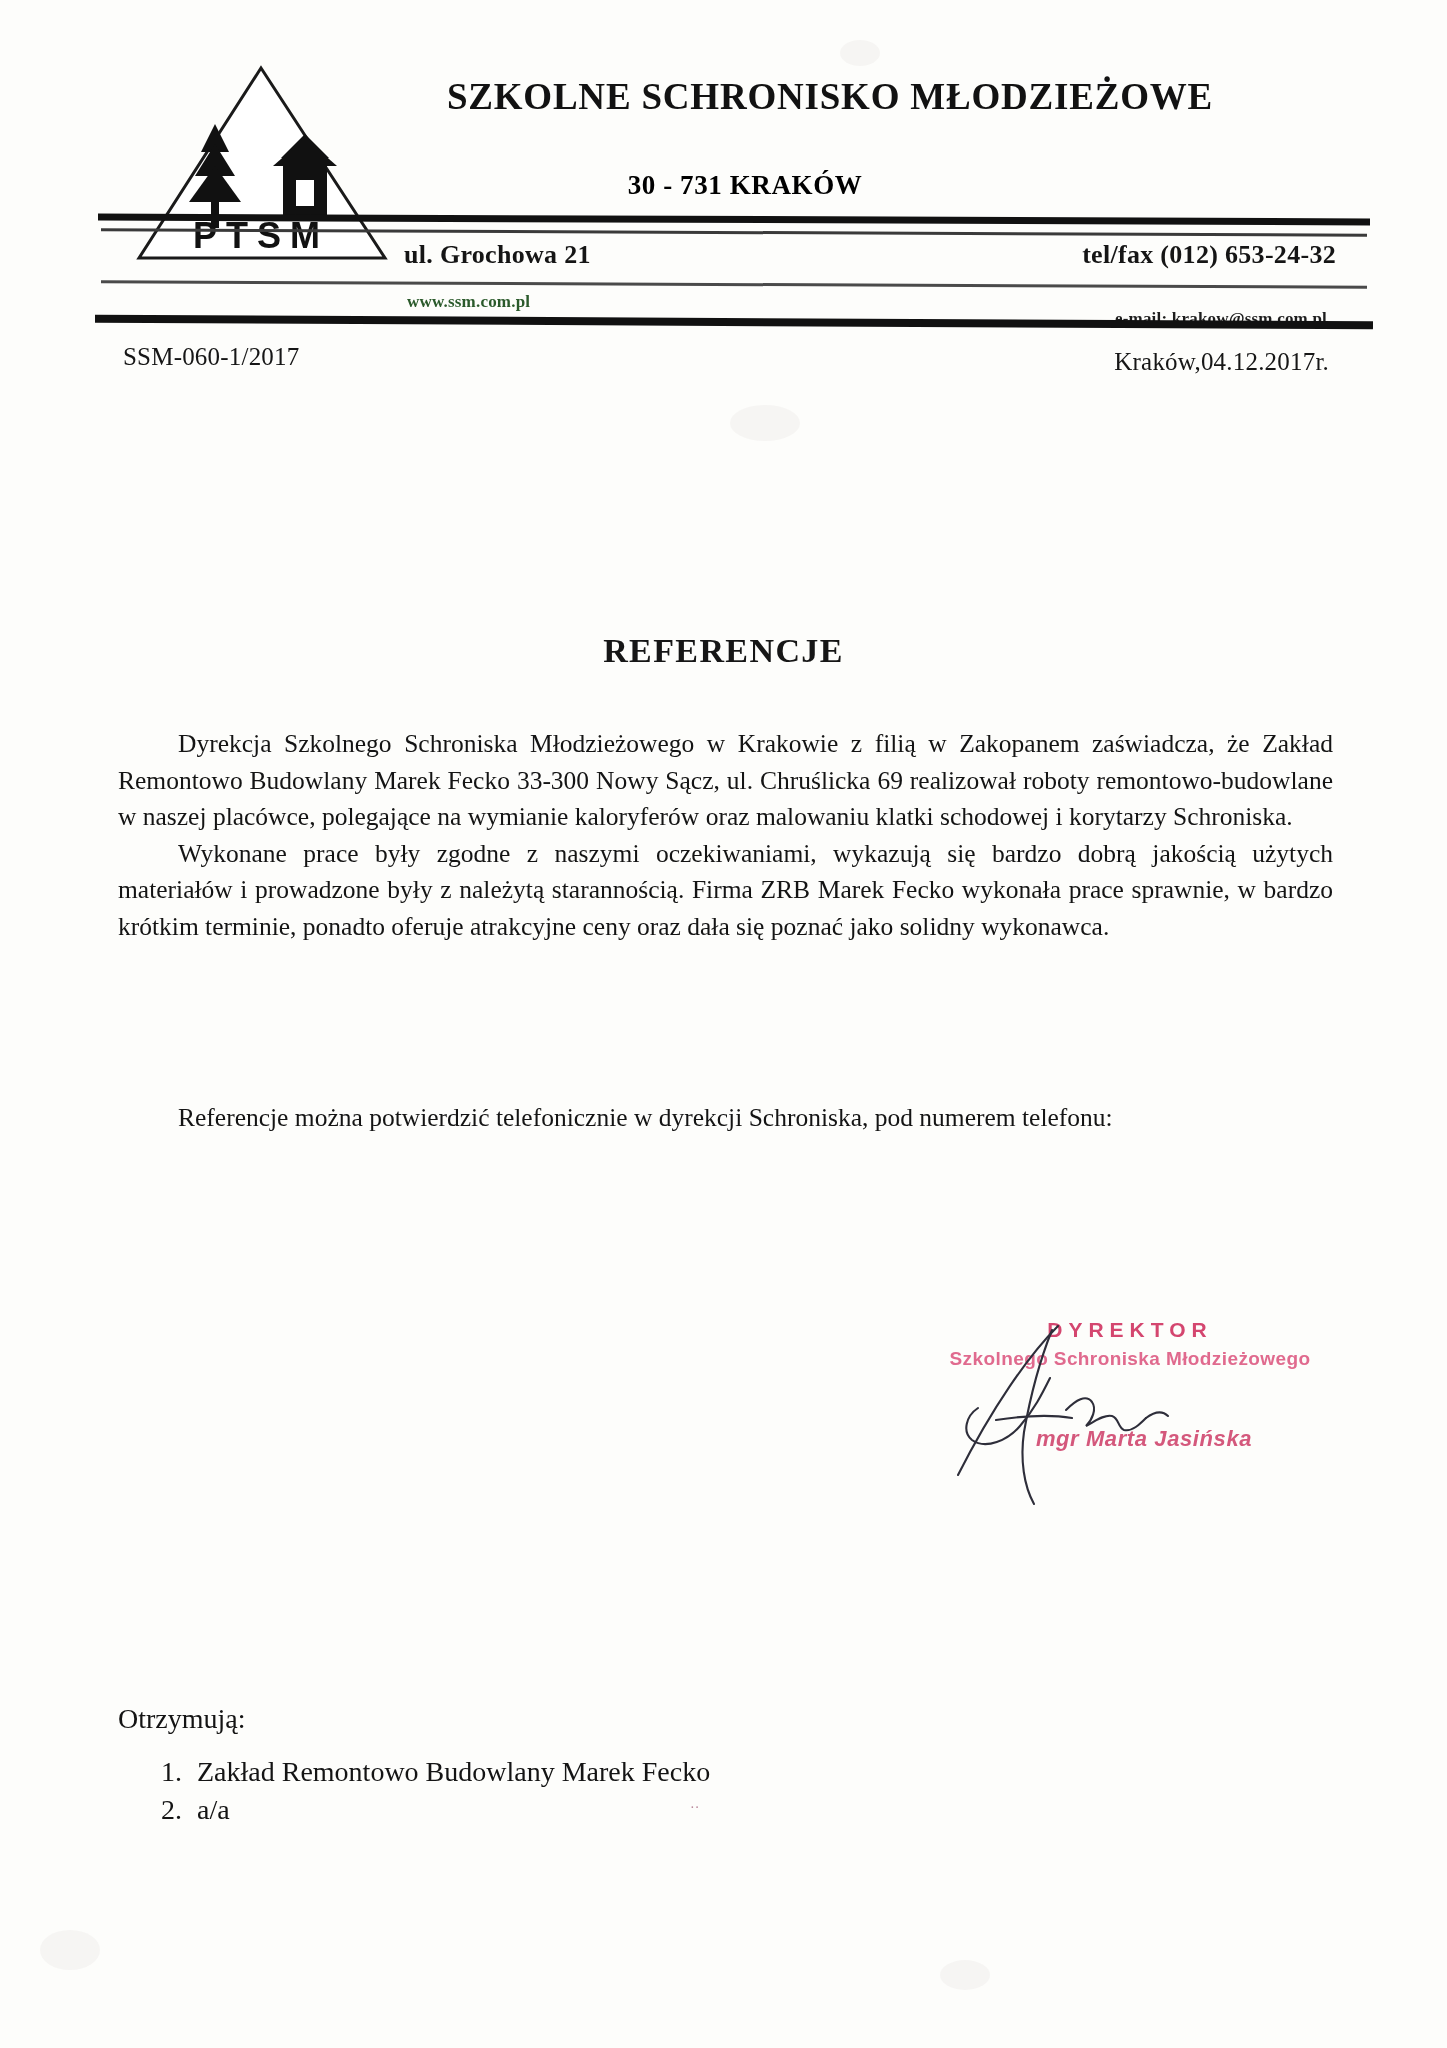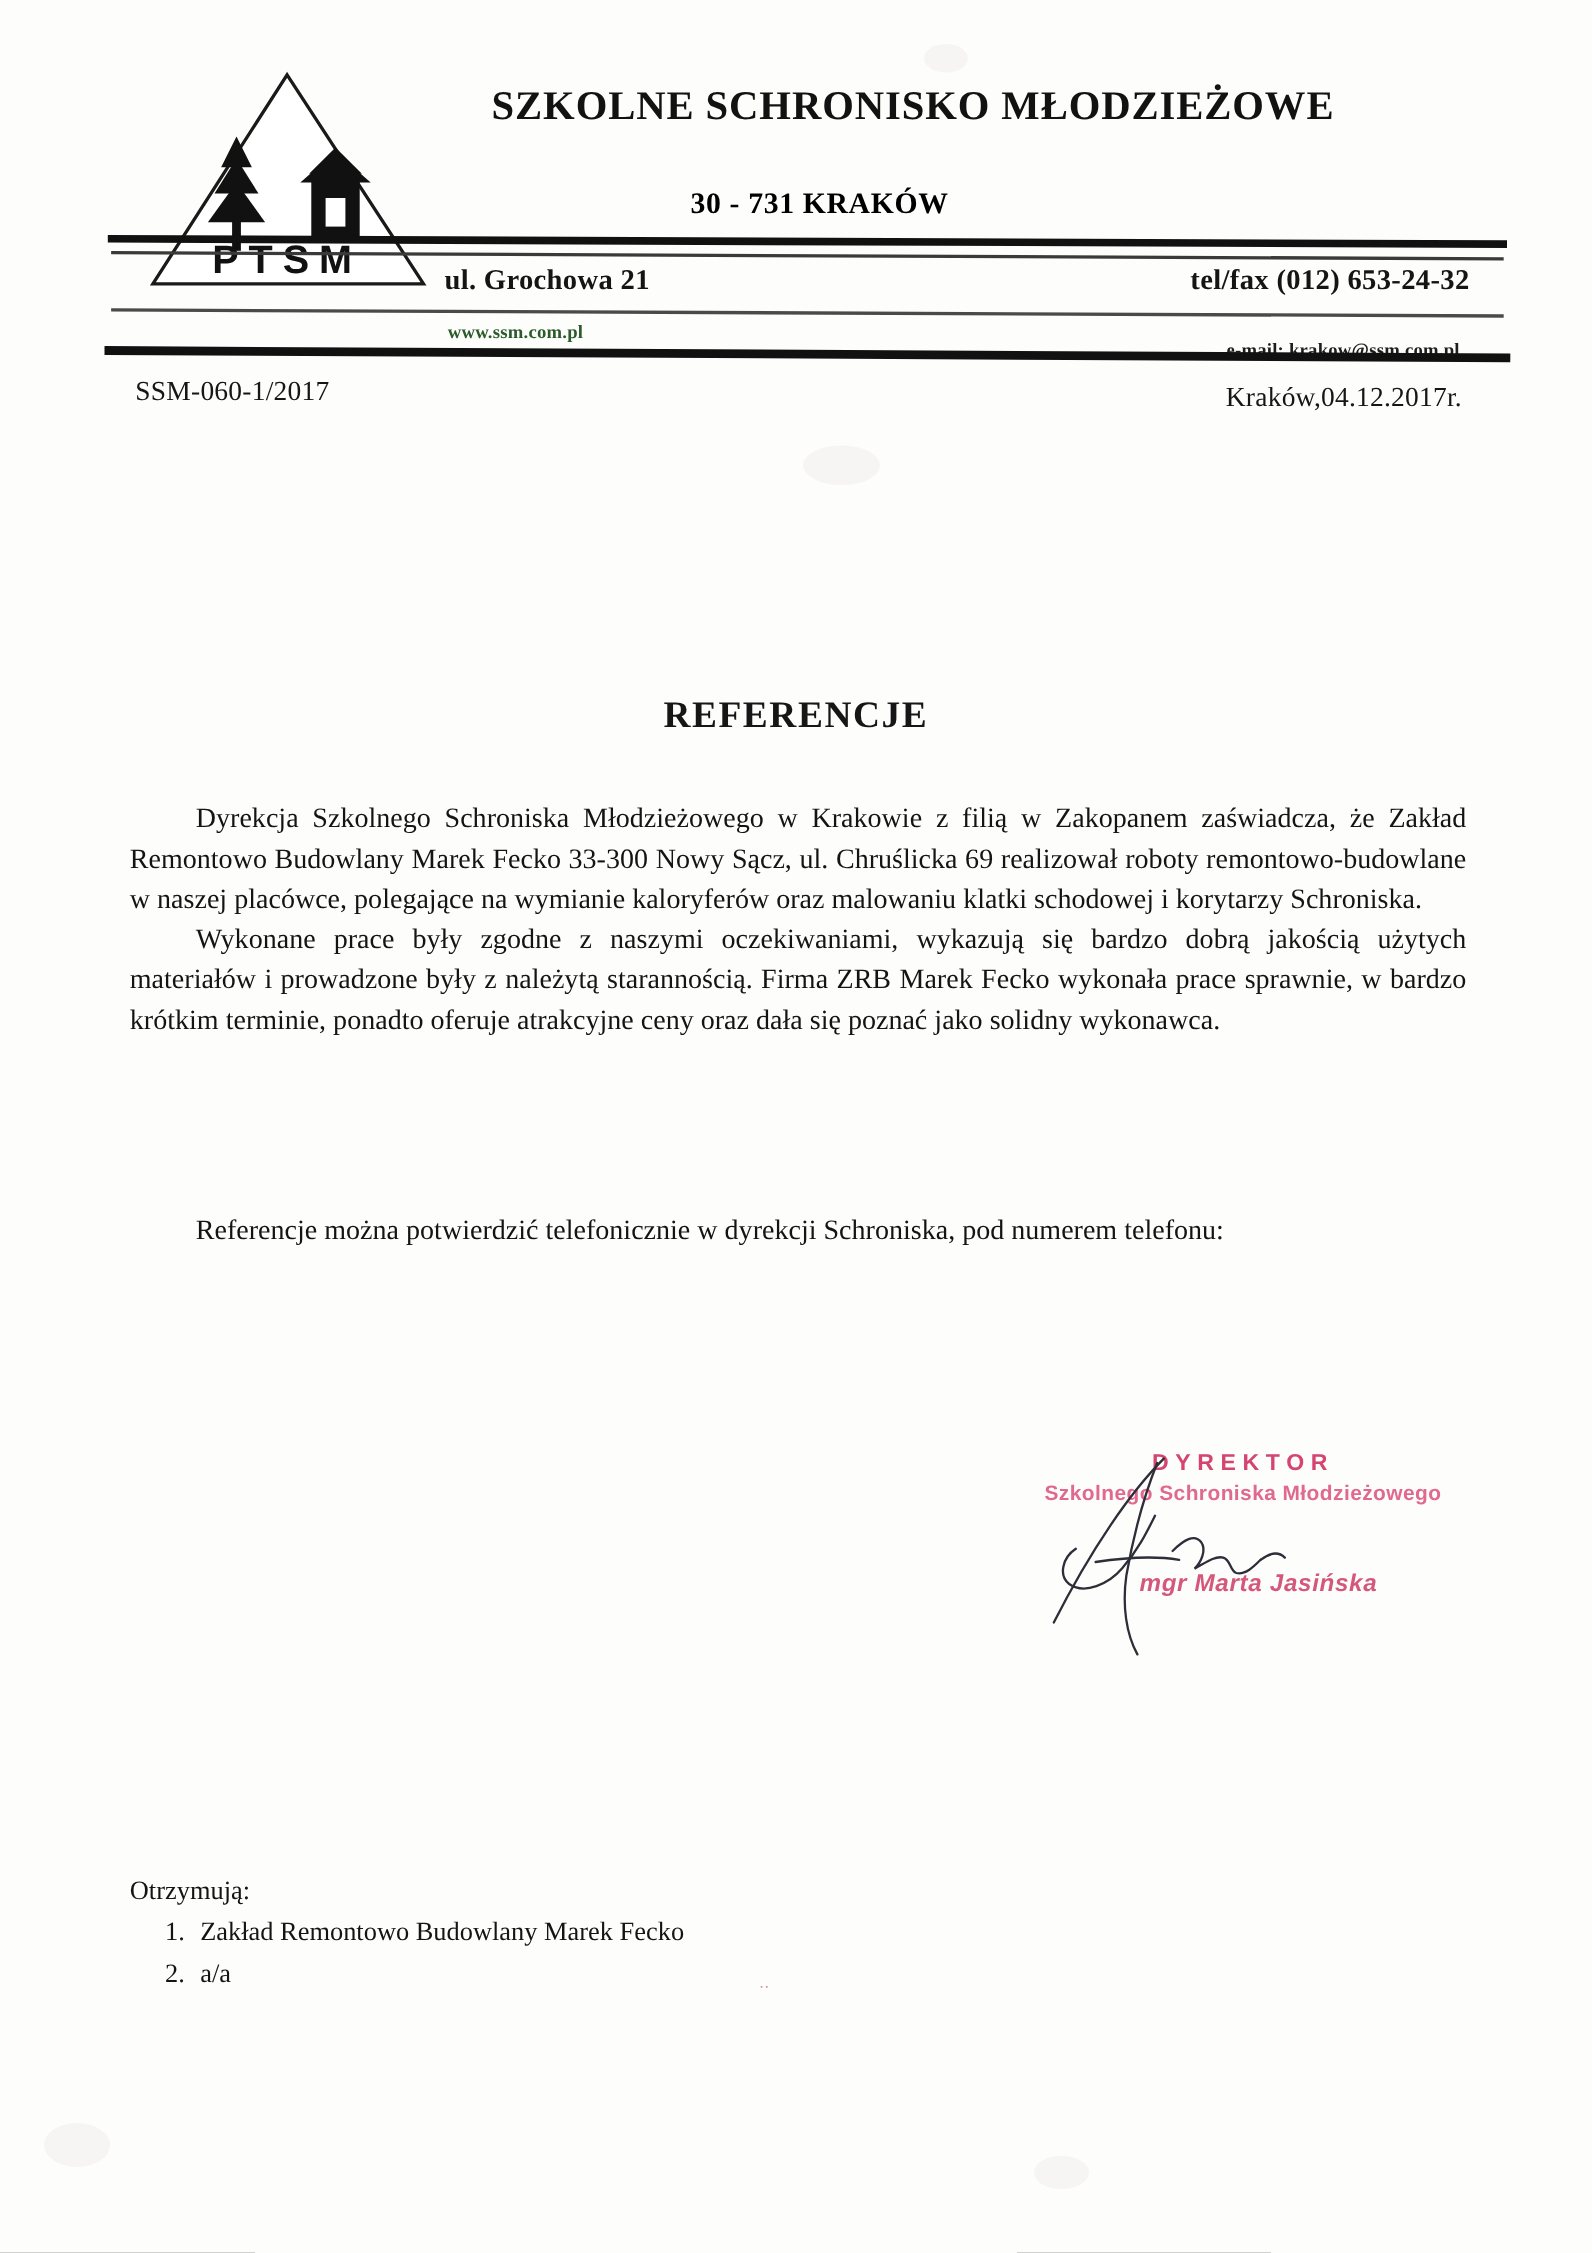--- a/index.html
+++ b/index.html
@@ -256,27 +256,27 @@
     height: 220px;
     pointer-events: none;
   }
   .signature svg { display:block; width: 430px; height: 220px; }
 
   
   .recipients {
     position: absolute;
     left: 118px;
     top: 1700px;
-    font-size: 24px;
+    font-size: 28px;
     line-height: 38px;
     color: #141414;
   }
   .recipients .lead { margin: 0; }
   .recipients ol {
-    margin: 0;
+    margin: 15px;
     padding-left: 56px;
   }
   .recipients li { padding-left: 8px; }
 
   .tiny-mark {
     position: absolute;
     left: 690px;
     top: 1800px;
     font-size: 14px;
     color: #b9889a;

